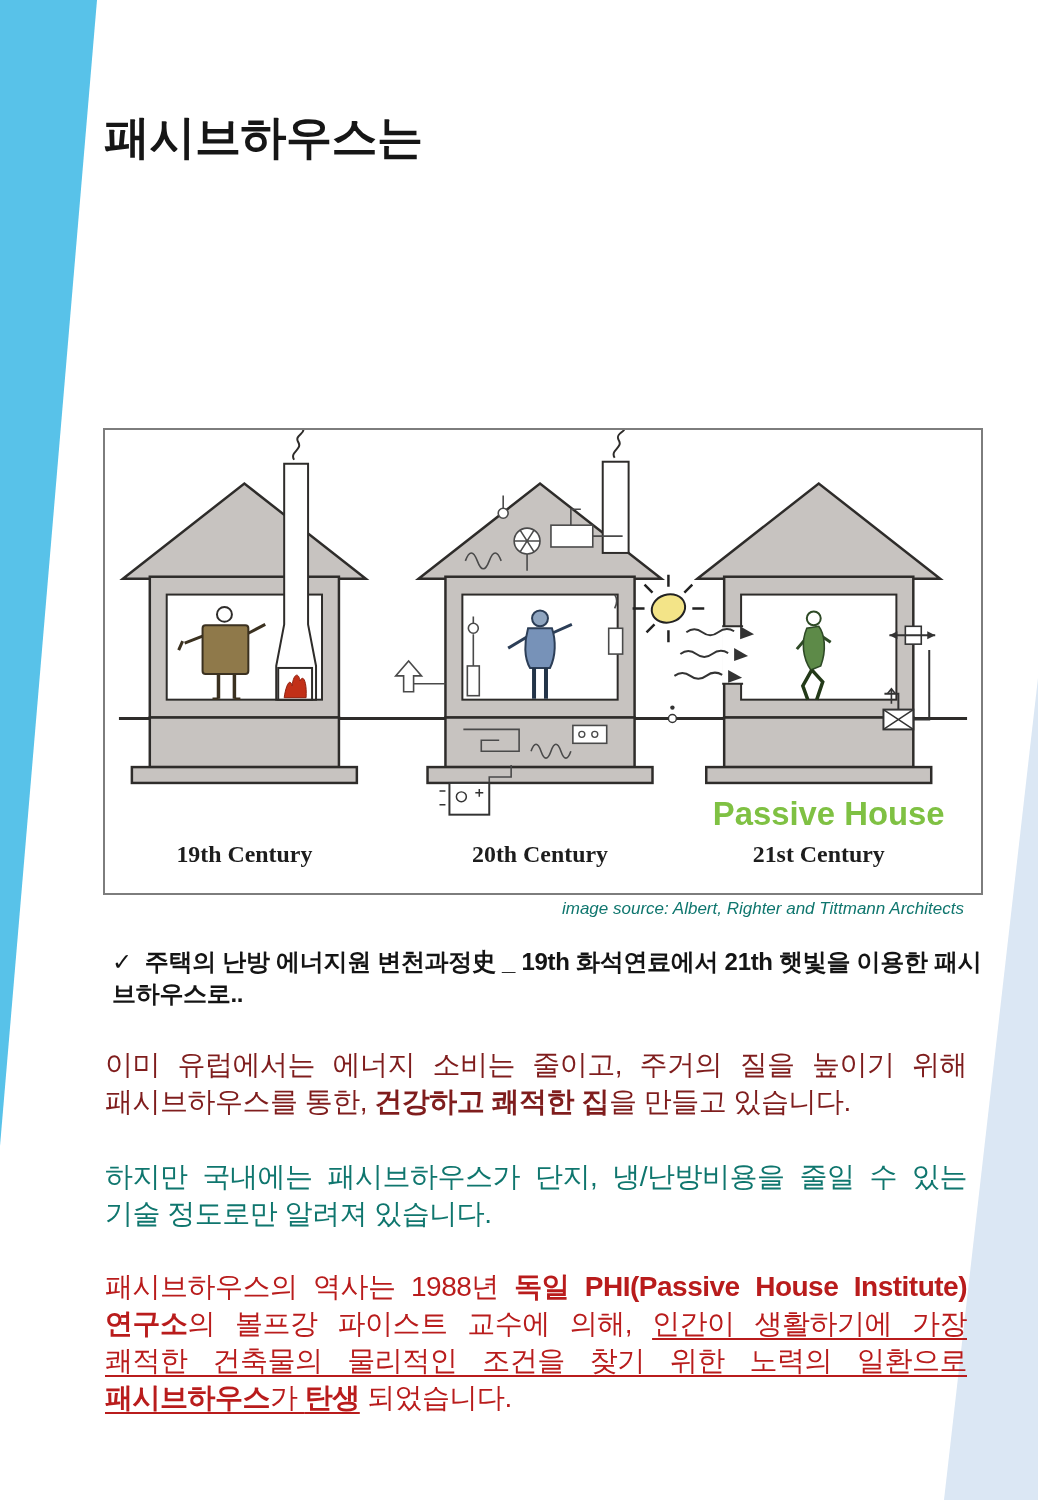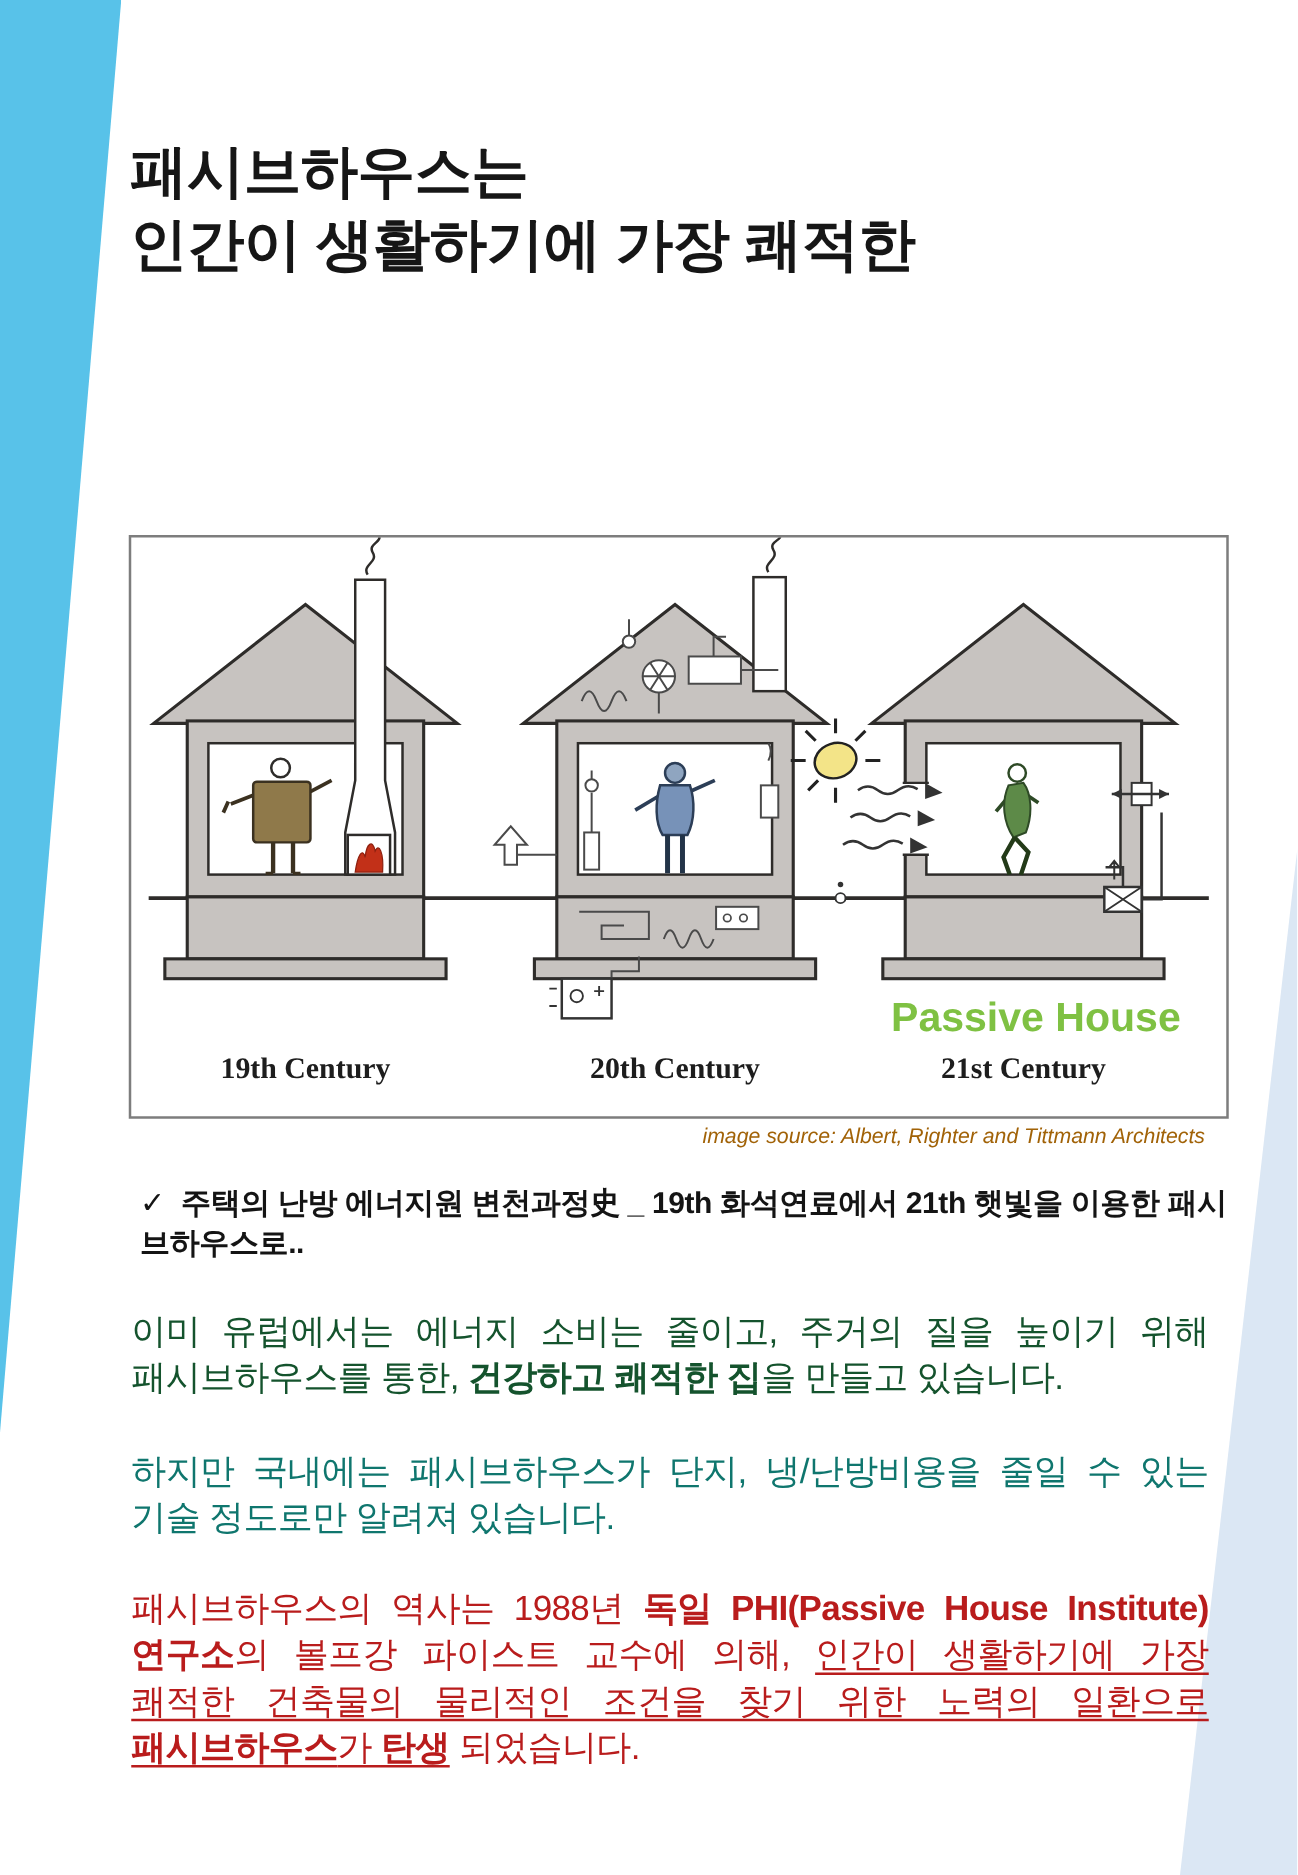--- a/index.html
+++ b/index.html
@@ -21,21 +21,21 @@
     position:absolute;left:104px;top:108px;width:900px;
     font-size:46px;font-weight:700;line-height:58px;letter-spacing:-0.5px;
   }
   .figure-panel{
     position:absolute;left:103px;top:428px;width:880px;height:467px;
     border:2px solid #7d7d7d;background:#ffffff;box-sizing:border-box;
   }
   .figure-panel svg{display:block;width:100%;height:100%;}
   .figure-caption{
     position:absolute;top:899px;right:74px;
-    font-style:italic;font-size:17px;color:#a16207;letter-spacing:0;
+    font-style:italic;font-size:17px;color:#0f766e;letter-spacing:0;
   }
   .bullet-line{
     position:absolute;left:112px;top:946px;width:880px;
     font-size:24px;font-weight:700;color:#141414;letter-spacing:-0.3px;
   }
   .bullet-line .check{margin-right:13px;}
   .para{
     position:absolute;left:105px;width:862px;
     font-size:28px;line-height:37px;letter-spacing:-0.5px;
     text-align:justify;text-align-last:left;word-break:keep-all;
@@ -57,21 +57,20 @@
   .scribble{stroke:#4a4a4a;stroke-width:1.6;fill:none;}
 </style>
 </head>
 <body>
 
 <div class="stripe-left" style="background-color: rgb(88, 194, 233);"></div>
 <div class="wedge-right" style="background-color: rgb(219, 231, 244);"></div>
 
 <div class="heading" style="color: rgb(22, 22, 22);">
   <div>패시브하우스는</div>
-  <div>인간이 생활하기에 가장 쾌적한</div>
 </div>
 
 <div class="figure-panel">
   <svg viewBox="0 0 880 467" preserveAspectRatio="none">
 
     <path d="M14 291 H866" stroke="#2e2c2a" stroke-width="3" fill="none"></path>
     <circle cx="570" cy="291" r="4" fill="#fff" stroke="#333" stroke-width="1.5"></circle>
     <circle cx="570" cy="280" r="2.2" fill="#333"></circle>
 
     <g>
@@ -201,17 +200,17 @@
     </g>
   </svg>
 </div>
 
 <div class="figure-caption">image source: Albert, Righter and Tittmann Architects</div>
 
 <div class="bullet-line">
   <span class="check">✓</span><span>주택의 난방 에너지원 변천과정史 _ 19th 화석연료에서 21th 햇빛을 이용한 패시브하우스로..</span>
 </div>
 
-<div class="para p-europe" style="color: #14532d;"><span>이미 유럽에서는 에너지 소비는 줄이고, 주거의 질을 높이기 위해 패시브하우스를 통한, </span><span class="b">건강하고 쾌적한 집</span><span>을 만들고 있습니다.</span></div>
+<div class="para p-europe" style="color: #7f1d1d;"><span>이미 유럽에서는 에너지 소비는 줄이고, 주거의 질을 높이기 위해 패시브하우스를 통한, </span><span class="b">건강하고 쾌적한 집</span><span>을 만들고 있습니다.</span></div>
 
 <div class="para p-domestic" style="color: #0f766e;"><span>하지만 국내에는 패시브하우스가 단지, 냉/난방비용을 줄일 수 있는 기술 정도로만 알려져 있습니다.</span></div>
 
 <div class="para p-history" style="color: #b91c1c;"><span>패시브하우스의 역사는 1988년 </span><span class="b">독일 PHI(Passive House Institute) 연구소</span><span>의 볼프강 파이스트 교수에 의해, </span><span class="u">인간이 생활하기에 가장 쾌적한 건축물의 물리적인 조건을 찾기 위한 노력의 일환으로 </span><span class="b u">패시브하우스</span><span class="u">가 </span><span class="b u">탄생</span><span> 되었습니다.</span></div>
 
 </body></html>

